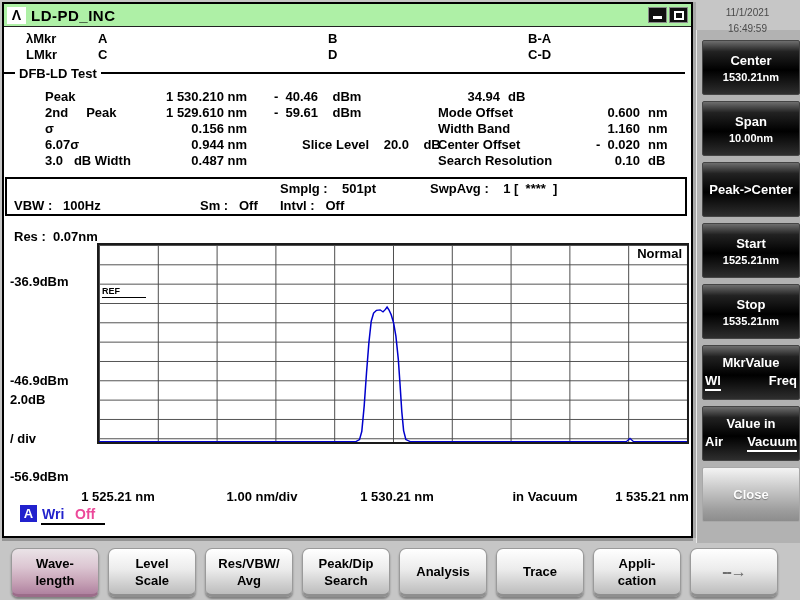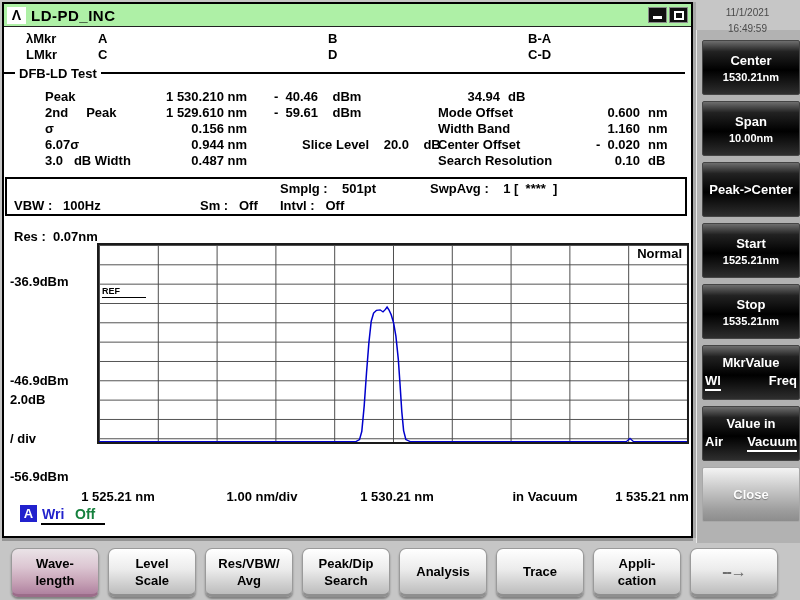--- a/index.html
+++ b/index.html
@@ -58,21 +58,21 @@
   .plot svg { position:absolute; left:0; top:0; width:100%; height:100%; }
   .mode-label { position:absolute; top:1px; right:5px; font-size:13px; font-weight:bold; }
   .ref-label { position:absolute; left:3px; top:41px; font-size:9px; font-weight:bold;
                border-bottom:1px solid #000; padding:0 26px 1px 0; }
   .ylab { position:absolute; left:6px; width:80px; text-align:left; font-size:13px; font-weight:bold; }
   .xlab { position:absolute; top:485px; transform:translateX(-50%); font-size:13px; font-weight:bold; white-space:nowrap; }
 
   .trace-badge { position:absolute; left:16px; top:501px; width:17px; height:17px; background:#2121cd;
                  color:#fff; font-size:13px; font-weight:bold; display:flex; align-items:center; justify-content:center; }
   .trace-mode { position:absolute; left:38px; top:502px; font-size:14px; font-weight:bold; color:#2222cc; }
-  .trace-state { position:absolute; left:71px; top:502px; font-size:14px; font-weight:bold; color:#15803d; }
+  .trace-state { position:absolute; left:71px; top:502px; font-size:14px; font-weight:bold; color:#ec4899; }
   .trace-underline { position:absolute; left:37px; top:519px; width:64px; height:2px; background:#000; }
 
   
   .right-strip { position:absolute; left:696px; top:30px; width:104px; height:513px;
                  background:#b2b2b2; border-left:1px solid #e9e9e9; }
   .datetime { position:absolute; left:695px; top:5px; width:105px; text-align:center;
               font-size:10px; color:#4a4a4a; line-height:16px; }
   .softkeys { position:absolute; left:702px; top:40px; width:98px;
               display:flex; flex-direction:column; gap:6px; }
   .skey { height:55px; border-radius:2px; border:1px solid #454545;

